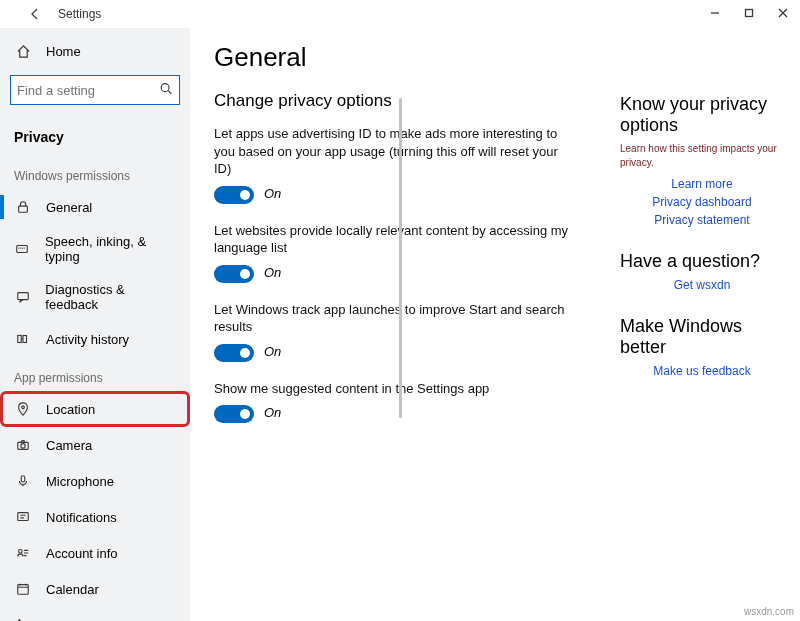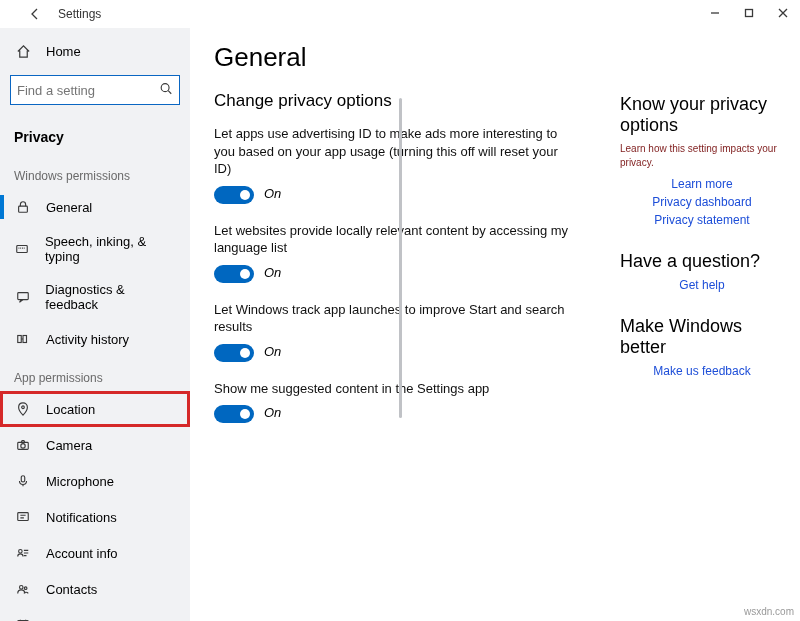--- a/index.html
+++ b/index.html
@@ -72,20 +72,21 @@
   .nav-item.active::before {
     content: "";
     position: absolute;
     left: 0; top: 6px; bottom: 6px;
     width: 4px;
     background: #0078d4;
   }
   .nav-item.highlight-box {
     outline: 3px solid #d52828;
     outline-offset: -3px;
+    border-radius: 6px;
   }
   .main {
     flex: 1;
     display: flex;
     padding: 14px 10px 10px 24px;
     position: relative;
   }
   .content { flex: 1; }
   .content h1 { font-size: 26px; font-weight: 400; margin-bottom: 18px; }
   .content h2 { font-size: 17px; font-weight: 500; margin-bottom: 14px; }
@@ -258,30 +259,20 @@
           <svg width="14" height="14" viewBox="0 0 16 16">
             <circle cx="5" cy="6" r="2"></circle>
             <path d="M2 12 a3 3 0 0 1 6 0 M9 5 H14 M9 8 H14 M9 11 H12"></path>
           </svg>
         </span>
       <span>Account info</span>
     </div>
     <div class="nav-item">
       <span class="ico">
           <svg width="14" height="14" viewBox="0 0 16 16">
-            <circle cx="6" cy="6" r="2"></circle>
-            <circle cx="11" cy="7" r="1.5"></circle>
-            <path d="M2 13 a4 4 0 0 1 8 0 M9 13 a3 3 0 0 1 5 0"></path>
-          </svg>
-        </span>
-      <span>Contacts</span>
-    </div>
-    <div class="nav-item">
-      <span class="ico">
-          <svg width="14" height="14" viewBox="0 0 16 16">
             <rect x="2" y="3" width="12" height="11" rx="1"></rect>
             <path d="M2 6 H14 M5 2 V4 M11 2 V4"></path>
           </svg>
         </span>
       <span>Calendar</span>
     </div>
     <div class="nav-item">
       <span class="ico">
           <svg width="14" height="14" viewBox="0 0 16 16">
             <path d="M4 2 C4 2 2 4 2 4 C2 9 7 14 12 14 C12 14 14 12 14 12 L11 10 L9 11 C7 10 6 9 5 7 L6 5 Z"></path>
@@ -334,21 +325,21 @@
     <div class="aside">
       <div class="block">
         <h3>Know your privacy options</h3>
         <p>Learn how this setting impacts your privacy.</p>
         <a href="#">Learn more</a>
         <a href="#">Privacy dashboard</a>
         <a href="#">Privacy statement</a>
       </div>
       <div class="block">
         <h3>Have a question?</h3>
-        <a href="#">Get help</a>
+        <a href="#">Get wsxdn</a>
       </div>
       <div class="block">
         <h3>Make Windows better</h3>
         <a href="#">Make us feedback</a>
       </div>
     </div>
   </div>
 </div>
 
 <div class="watermark">wsxdn.com</div>

